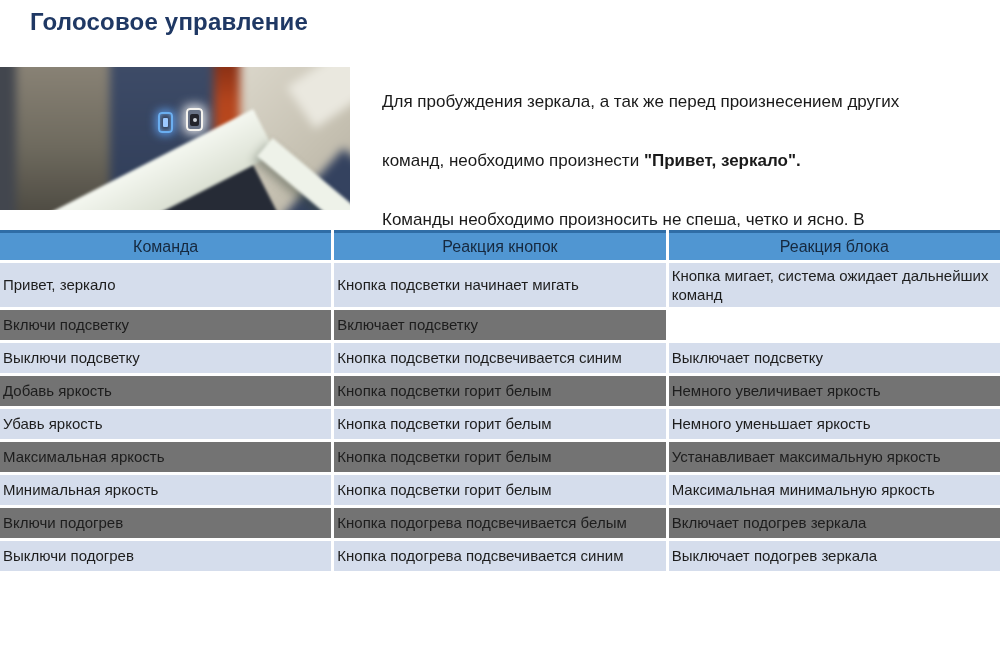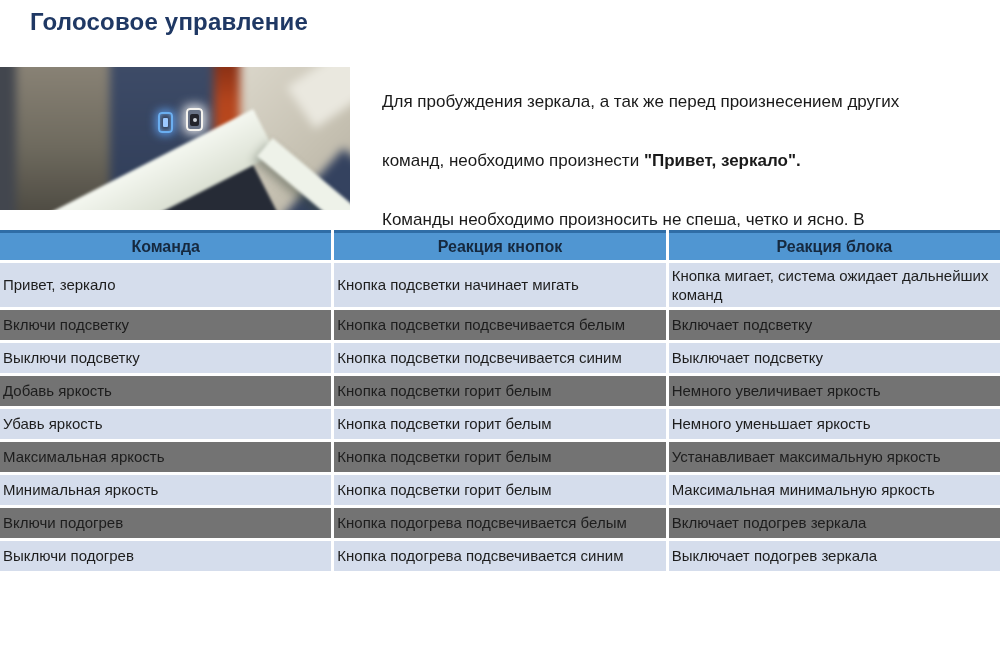--- a/index.html
+++ b/index.html
@@ -42,21 +42,21 @@
   .intro{position:absolute;left:382px;top:56px;width:600px;font-size:17px;line-height:27px;color:#1a1a1a;}
   .intro .line{display:block;margin-top:32px;}
   .intro .b{font-weight:700;}
   .intro .p2{}
   
   .vtable{position:absolute;left:0;top:230px;width:1000px;display:flex;flex-direction:column;gap:3px;}
   .thead,.trow{display:grid;grid-template-columns:1fr 1fr 1fr;gap:3px;}
   .th{
     box-sizing:border-box;height:30px;background:#5096d2;border-top:3px solid #2f6da6;
     display:flex;align-items:center;justify-content:center;
-    font-size:16px;font-weight:700;color:#16293f;
+    font-size:16px;font-weight:400;color:#16293f;
   }
   .td{
     box-sizing:border-box;min-height:30px;display:flex;align-items:center;
     padding:2px 6px 2px 3px;font-size:15px;line-height:1.28;color:#1d1d1d;
   }
   .trow.odd  .td{background:#d5ddec;}
   .trow.even .td{background:#737373;}
   .trow.tall .td{min-height:44px;}
 </style>
 </head>
@@ -105,21 +105,20 @@
       <div class="th">Реакция блока</div>
     </div>
 
     <div class="trow odd tall">
       <div class="td">Привет, зеркало</div>
       <div class="td">Кнопка подсветки начинает мигать</div>
       <div class="td">Кнопка мигает, система ожидает дальнейших команд</div>
     </div>
     <div class="trow even">
       <div class="td">Включи подсветку</div>
-      <div class="td">Кнопка подсветки подсвечивается белым</div>
       <div class="td">Включает подсветку</div>
     </div>
     <div class="trow odd">
       <div class="td">Выключи подсветку</div>
       <div class="td">Кнопка подсветки подсвечивается синим</div>
       <div class="td">Выключает подсветку</div>
     </div>
     <div class="trow even">
       <div class="td">Добавь яркость</div>
       <div class="td">Кнопка подсветки горит белым</div>

